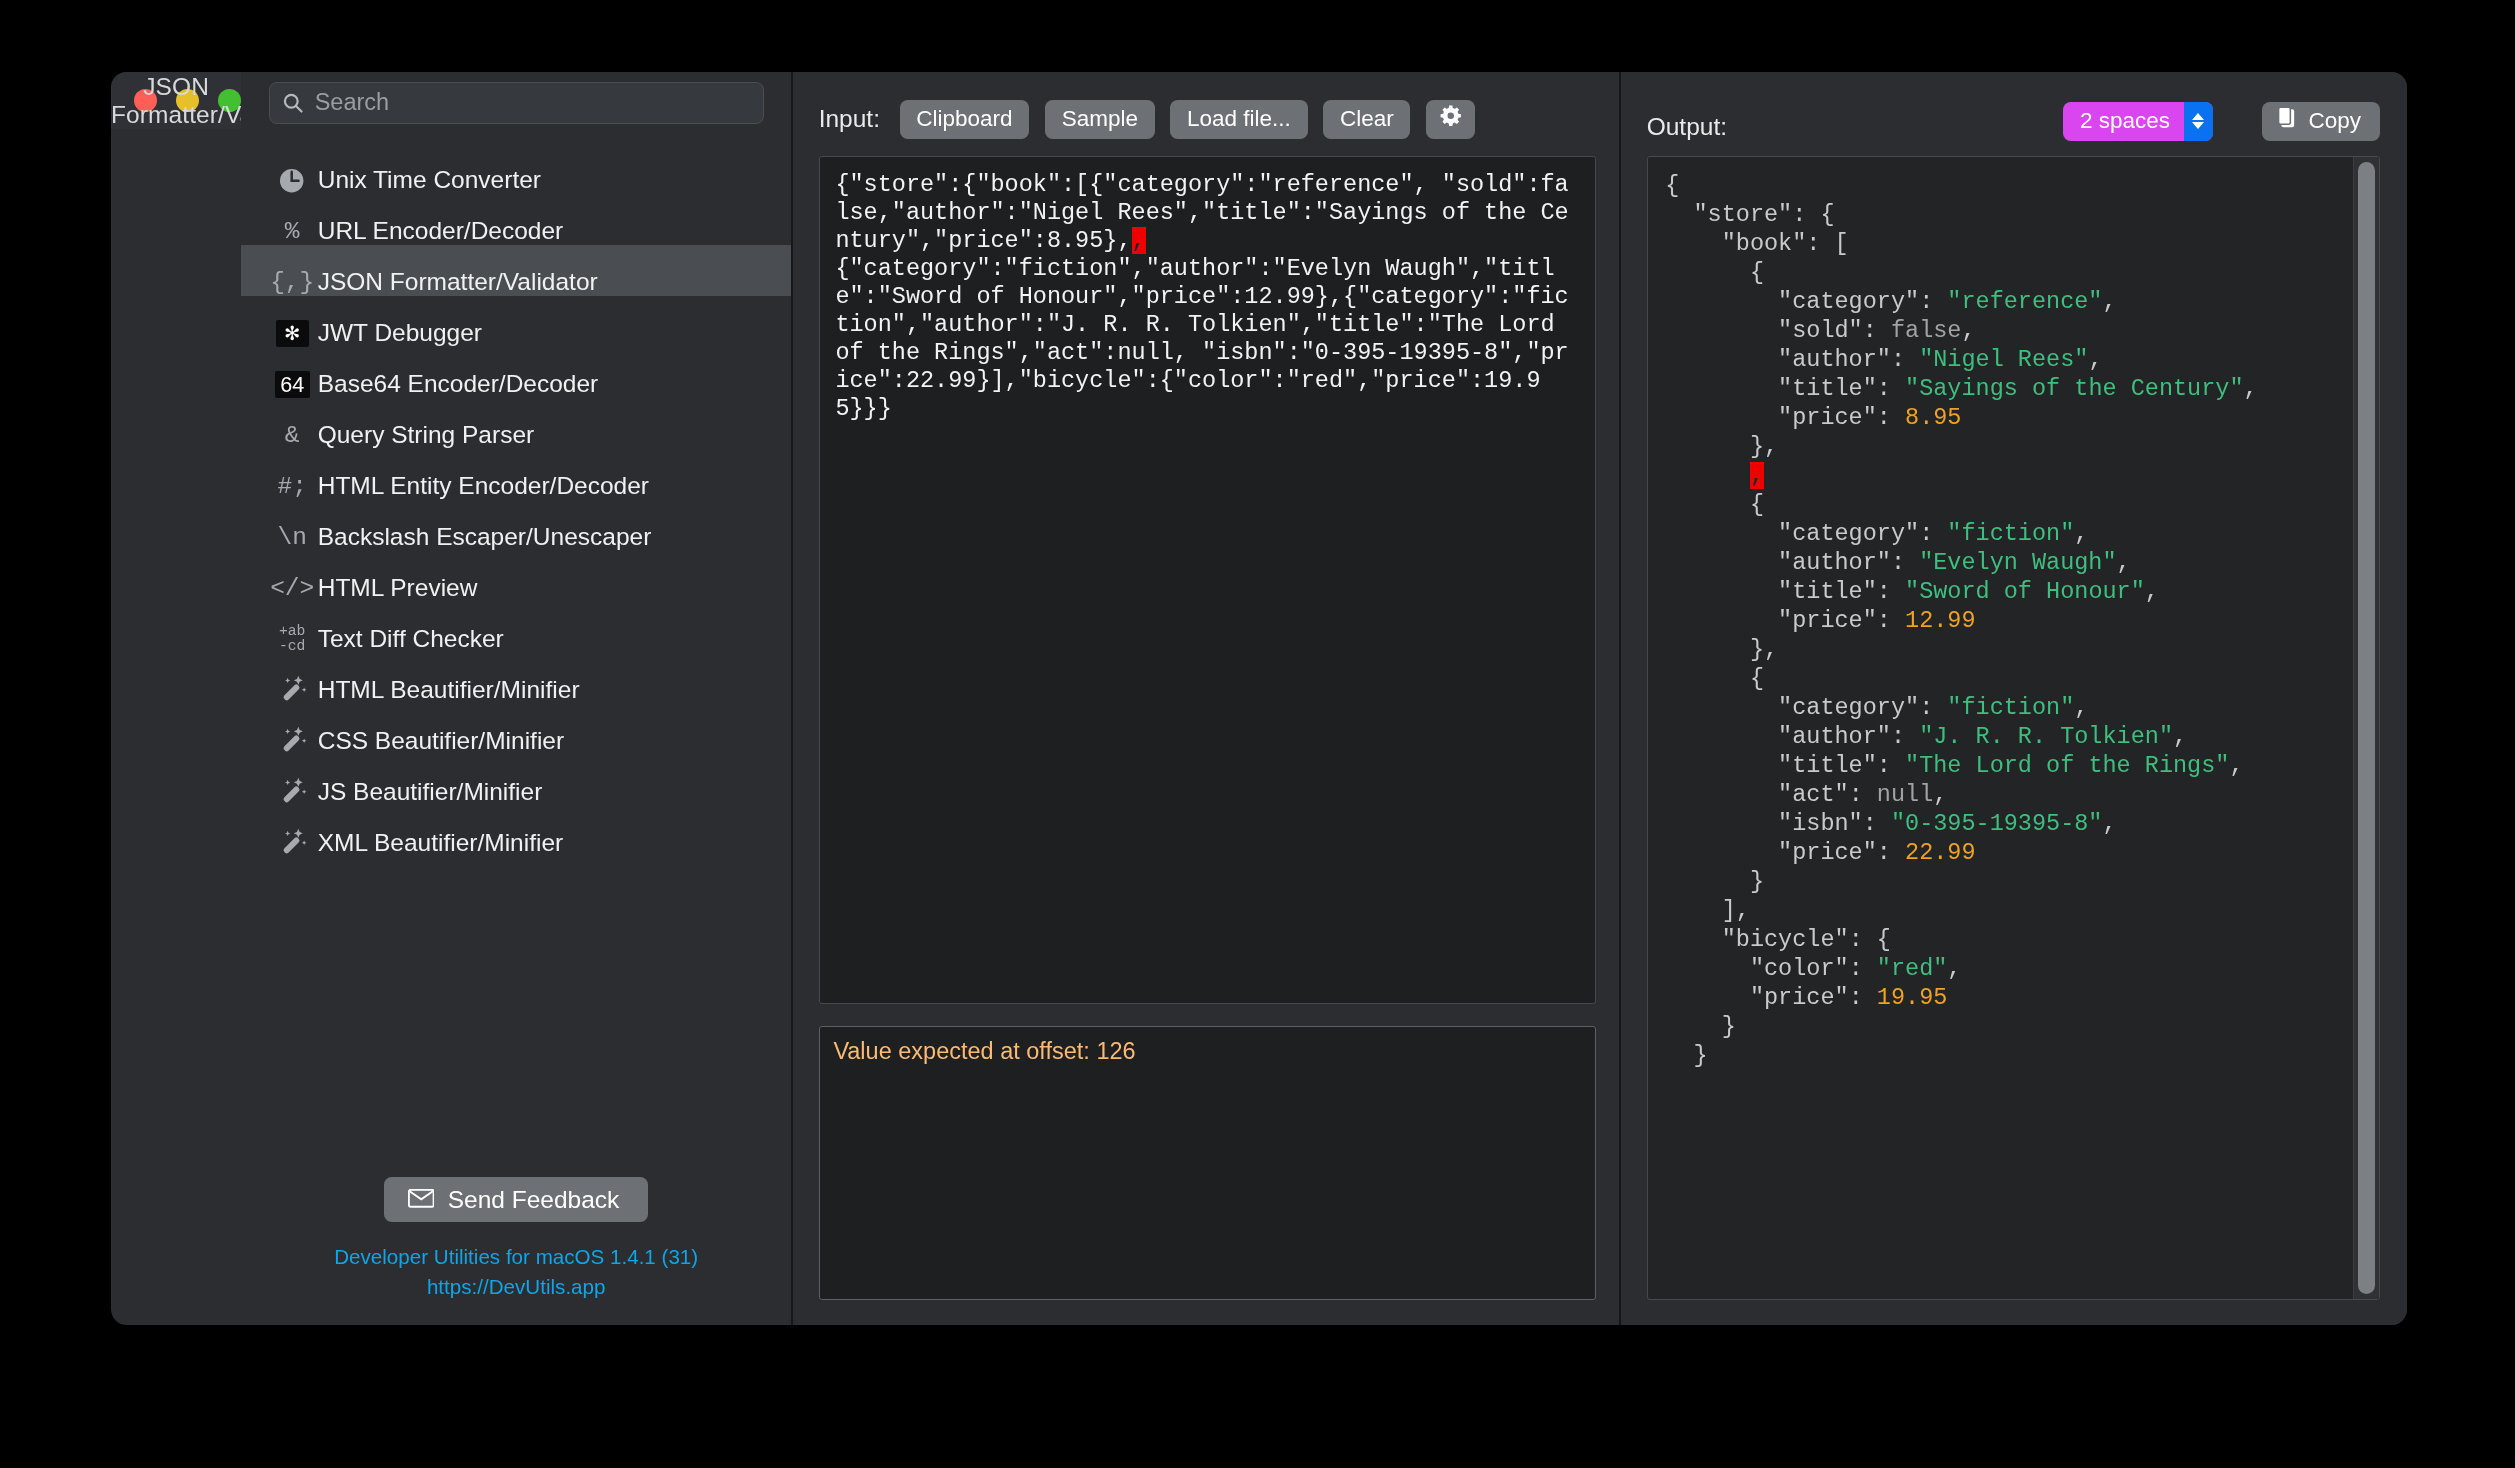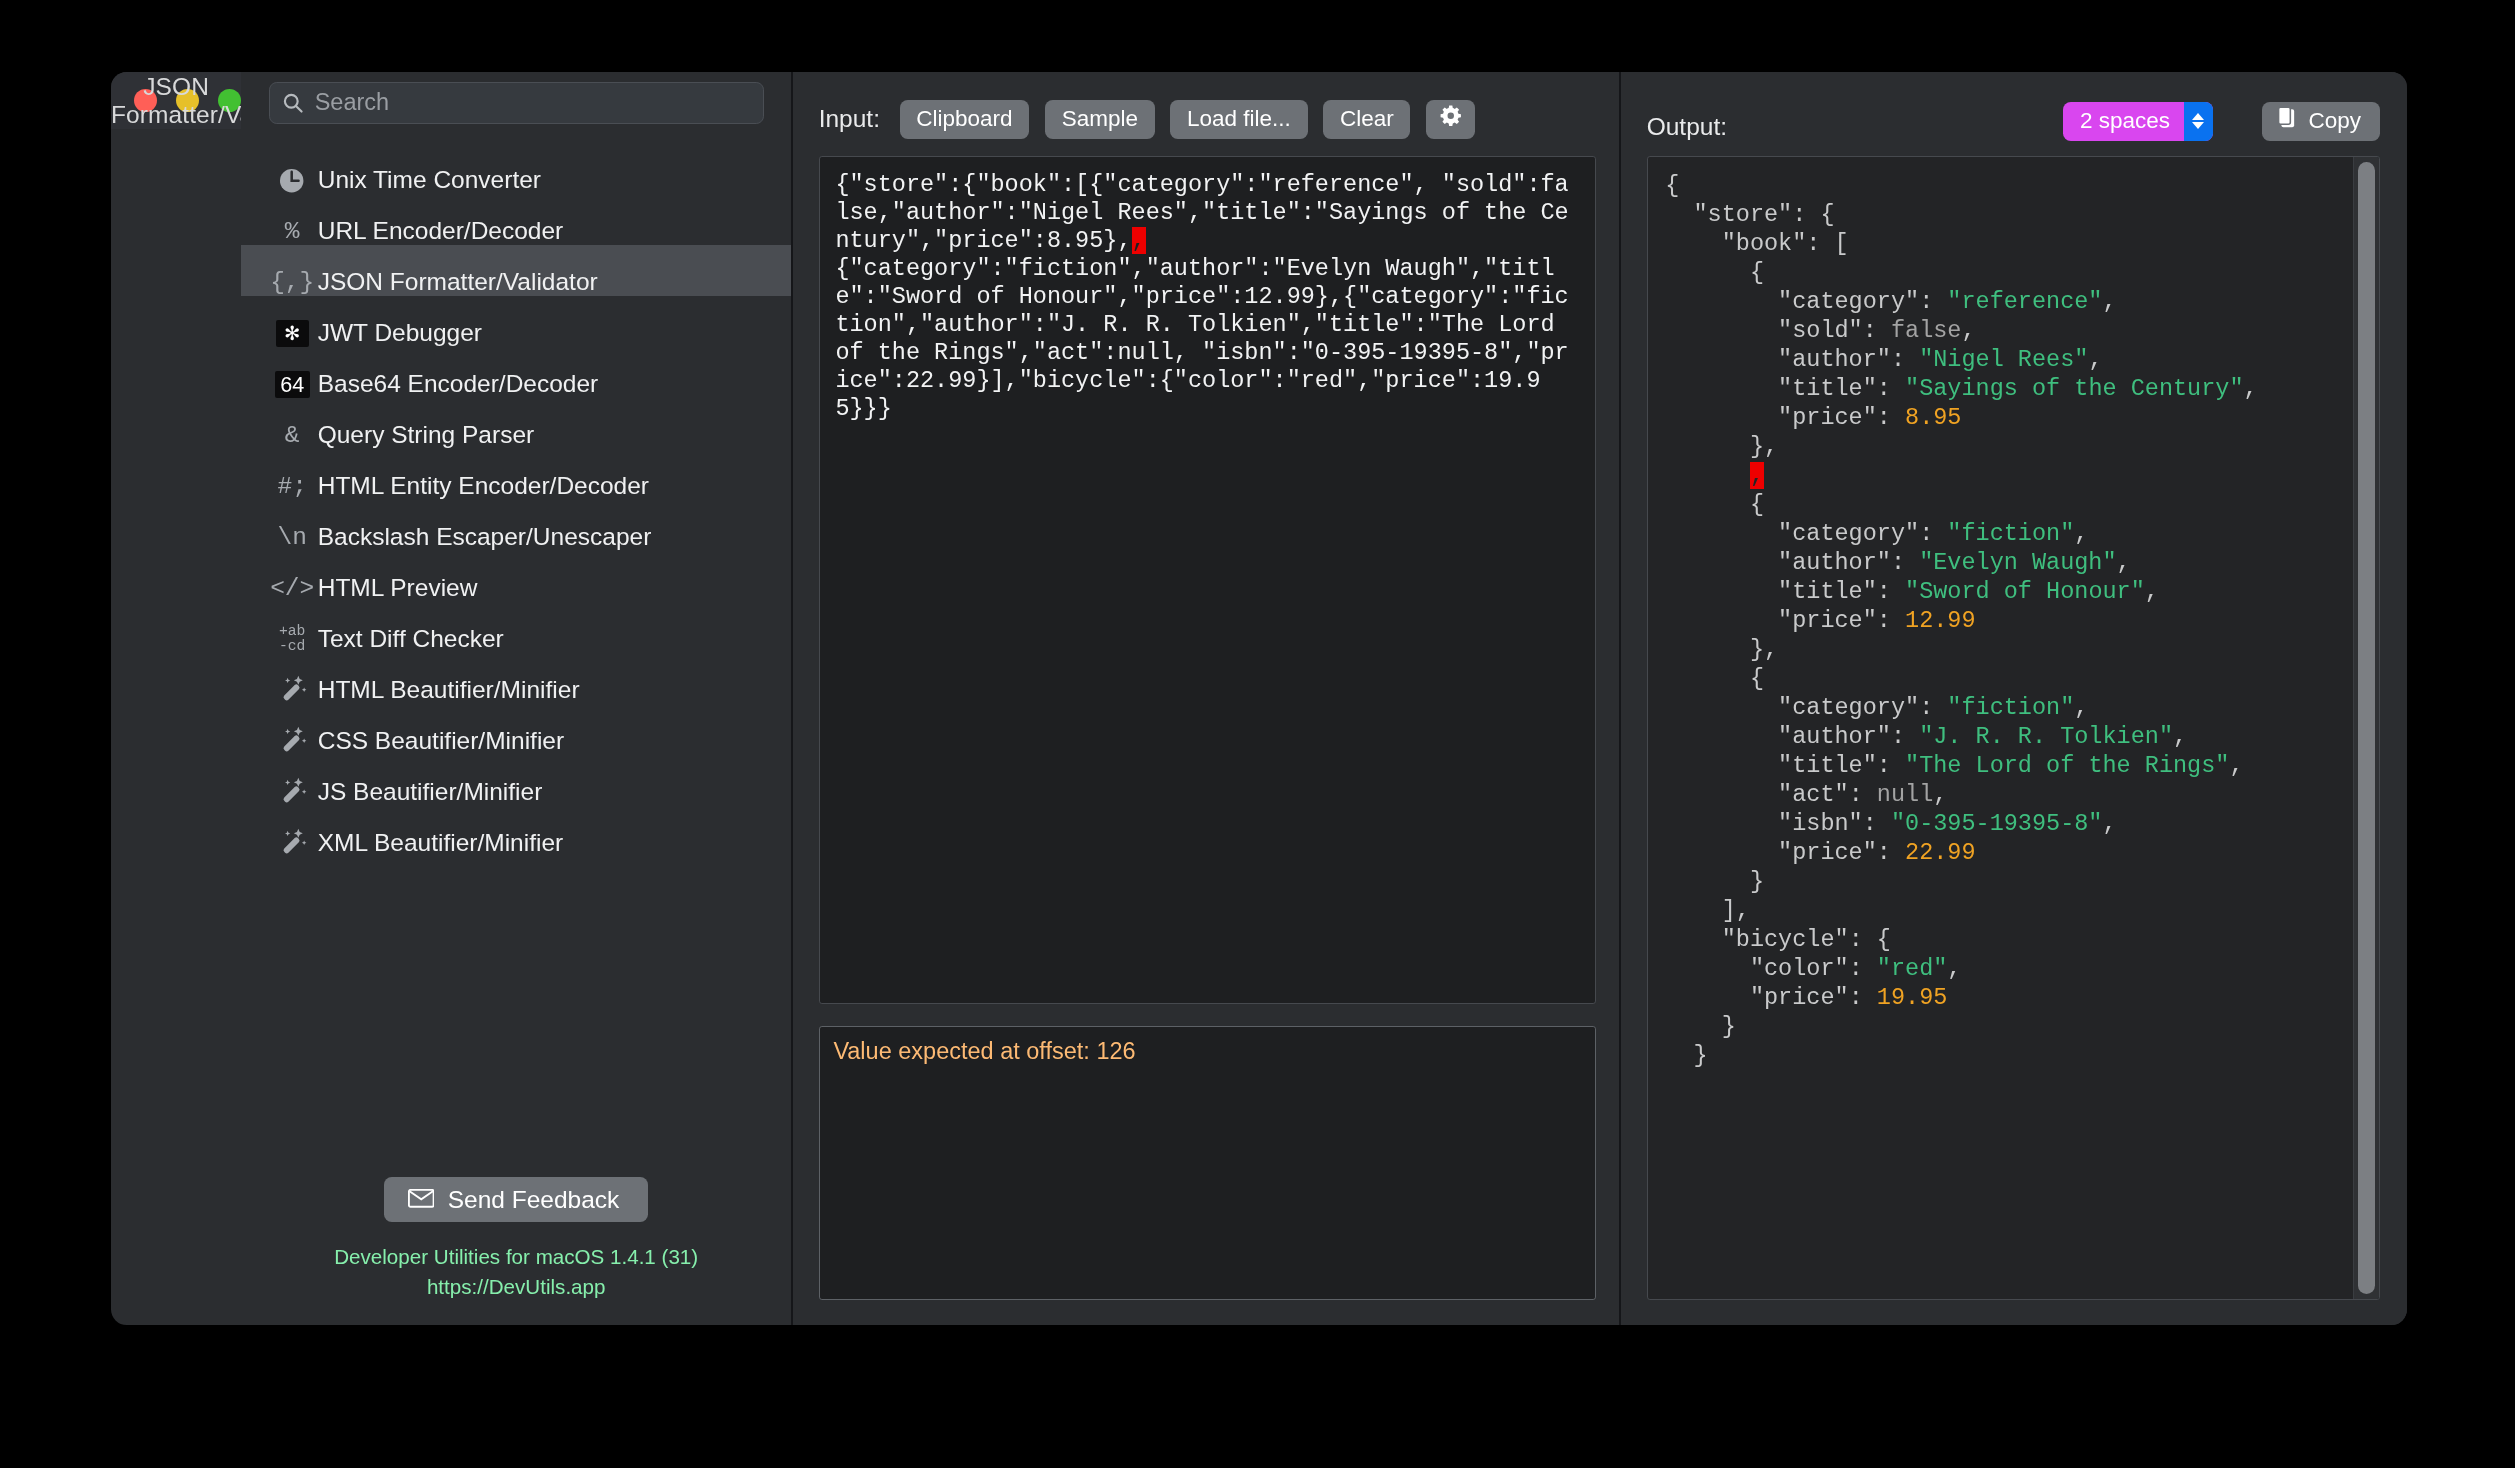--- a/index.html
+++ b/index.html
@@ -159,21 +159,21 @@
     border-radius: 7.8px;
     color: #ffffff;
     font-family: "Liberation Sans", sans-serif;
     font-size: 24.5px;
     padding: 8.8px 29px 8.8px 23.5px;
     cursor: default;
   }
   #version-text {
     margin-top: 19.6px;
     font-size: 20.6px;
-    color: #86efac;
+    color: #0ea5e9;
     line-height: 30px;
   }
 
   
   #main {
     flex: 1;
     display: flex;
     min-width: 0;
     background: #2b2d30;
   }

